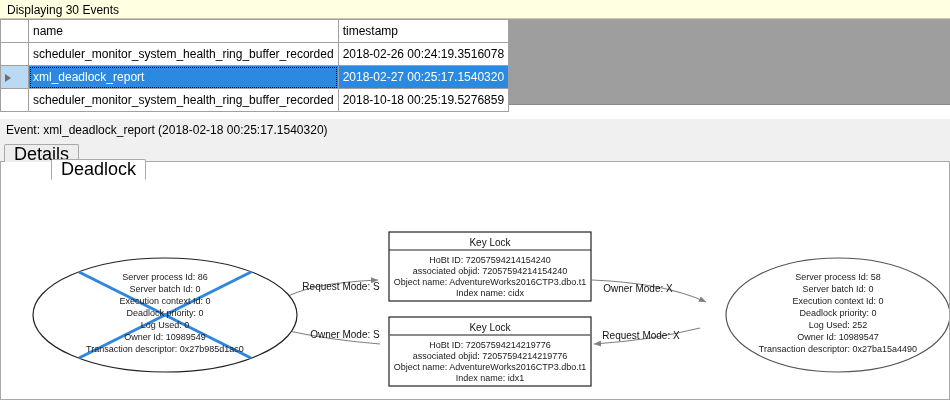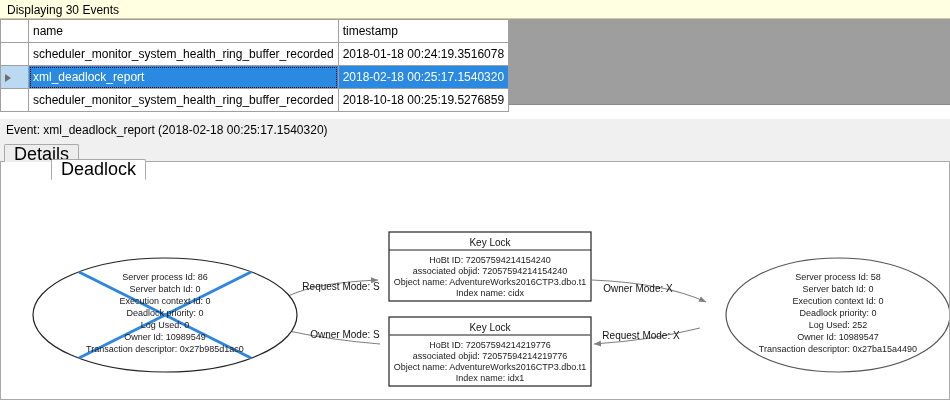--- a/index.html
+++ b/index.html
@@ -98,26 +98,26 @@
     <table class="grid-table">
       <tbody>
           <tr>
         <th class="col-sel"></th>
         <th class="col-name">name</th>
         <th class="col-ts">timestamp</th>
       </tr>
       <tr>
         <td class="col-sel"></td>
         <td class="col-name">scheduler_monitor_system_health_ring_buffer_recorded</td>
-        <td class="col-ts">2018-01-18 00:24:19.3516078</td>
+        <td class="col-ts">2018-02-26 00:24:19.3516078</td>
       </tr>
       <tr class="selected">
         <td class="col-sel"><span class="rowmarker"></span></td>
         <td class="col-name selcell">xml_deadlock_report</td>
-        <td class="col-ts">2018-02-18 00:25:17.1540320</td>
+        <td class="col-ts">2018-02-27 00:25:17.1540320</td>
       </tr>
       <tr>
         <td class="col-sel"></td>
         <td class="col-name">scheduler_monitor_system_health_ring_buffer_recorded</td>
         <td class="col-ts">2018-10-18 00:25:19.5276859</td>
       </tr>
     </tbody>
       </table>
   </div>
 

